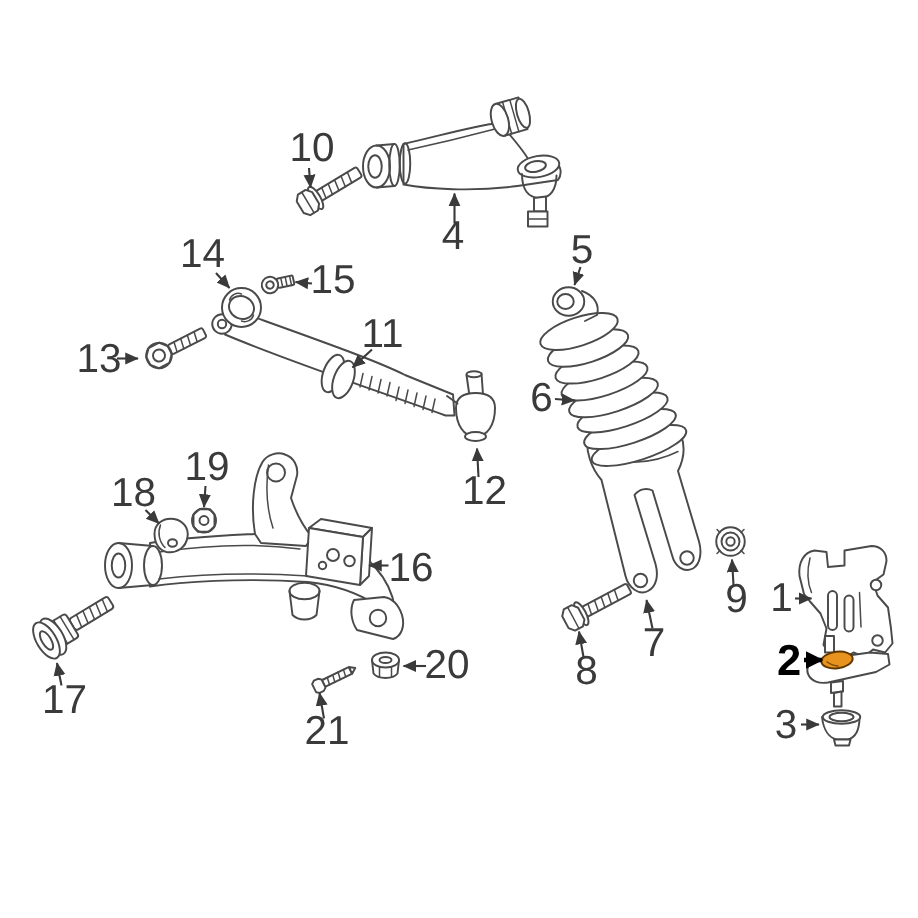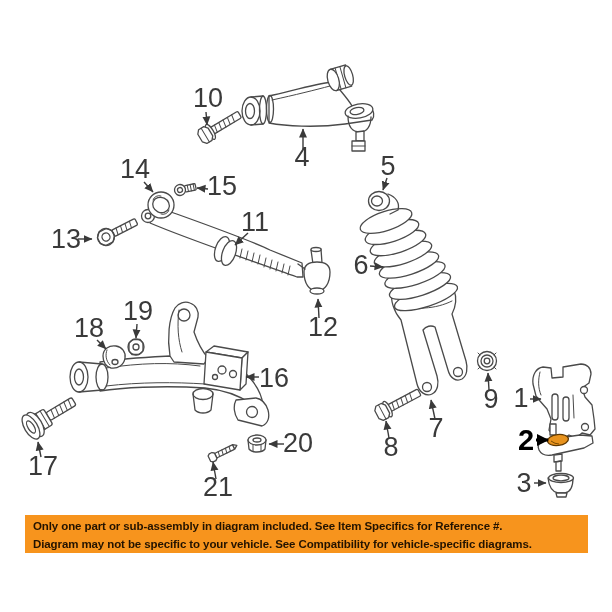--- a/index.html
+++ b/index.html
@@ -296,17 +296,13 @@
   <g>
     <line class="arr" x1="284" y1="444" x2="269" y2="444"></line>
     <text class="num" x="298" y="452">20</text>
   </g>
   <g>
     <line class="arr" x1="216" y1="479" x2="213" y2="462"></line>
     <text class="num" x="218" y="496">21</text>
   </g>
 </svg>
 
-<div class="banner" style="background-color: rgb(247, 148, 29); color: rgb(35, 19, 0);">
-  <div>Only one part or sub-assembly in diagram included. See Item Specifics for Reference #.</div>
-  <div>Diagram may not be specific to your vehicle. See Compatibility for vehicle-specific diagrams.</div>
 </div>
-</div>
 
 </body></html>

